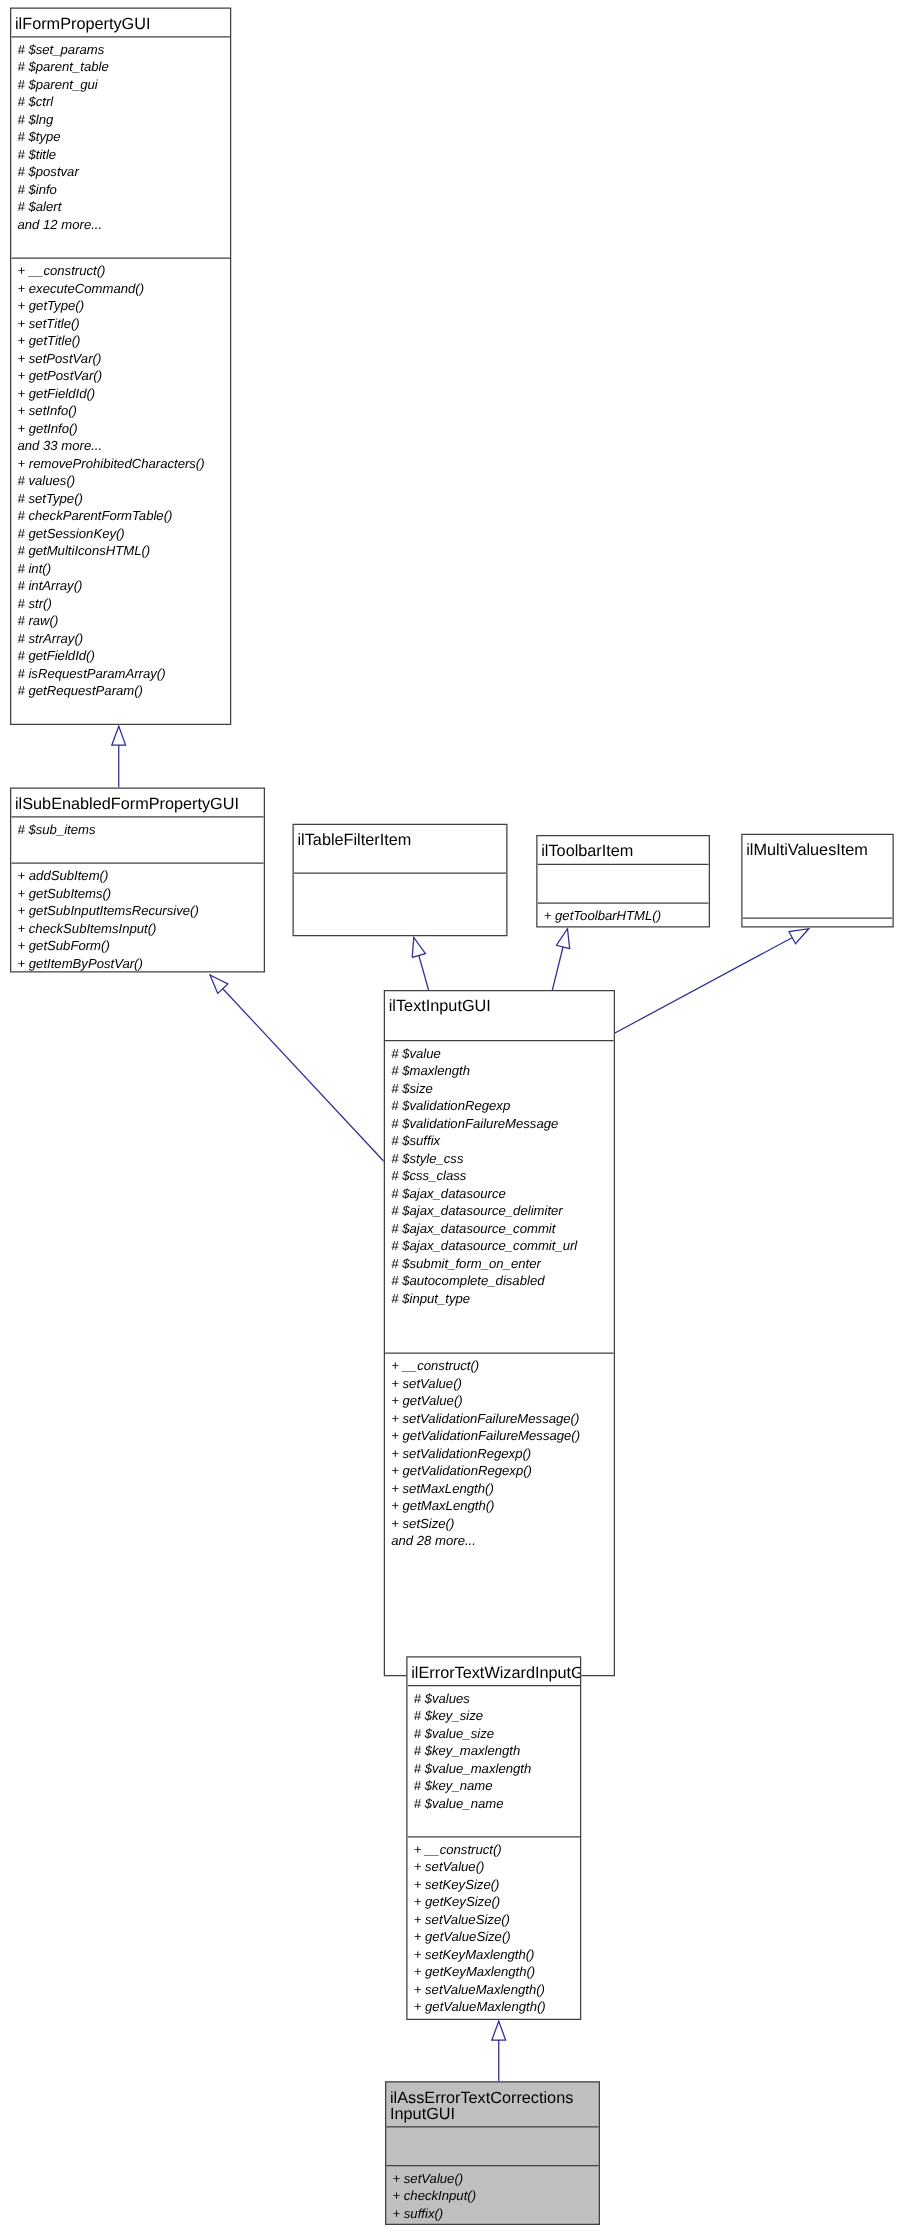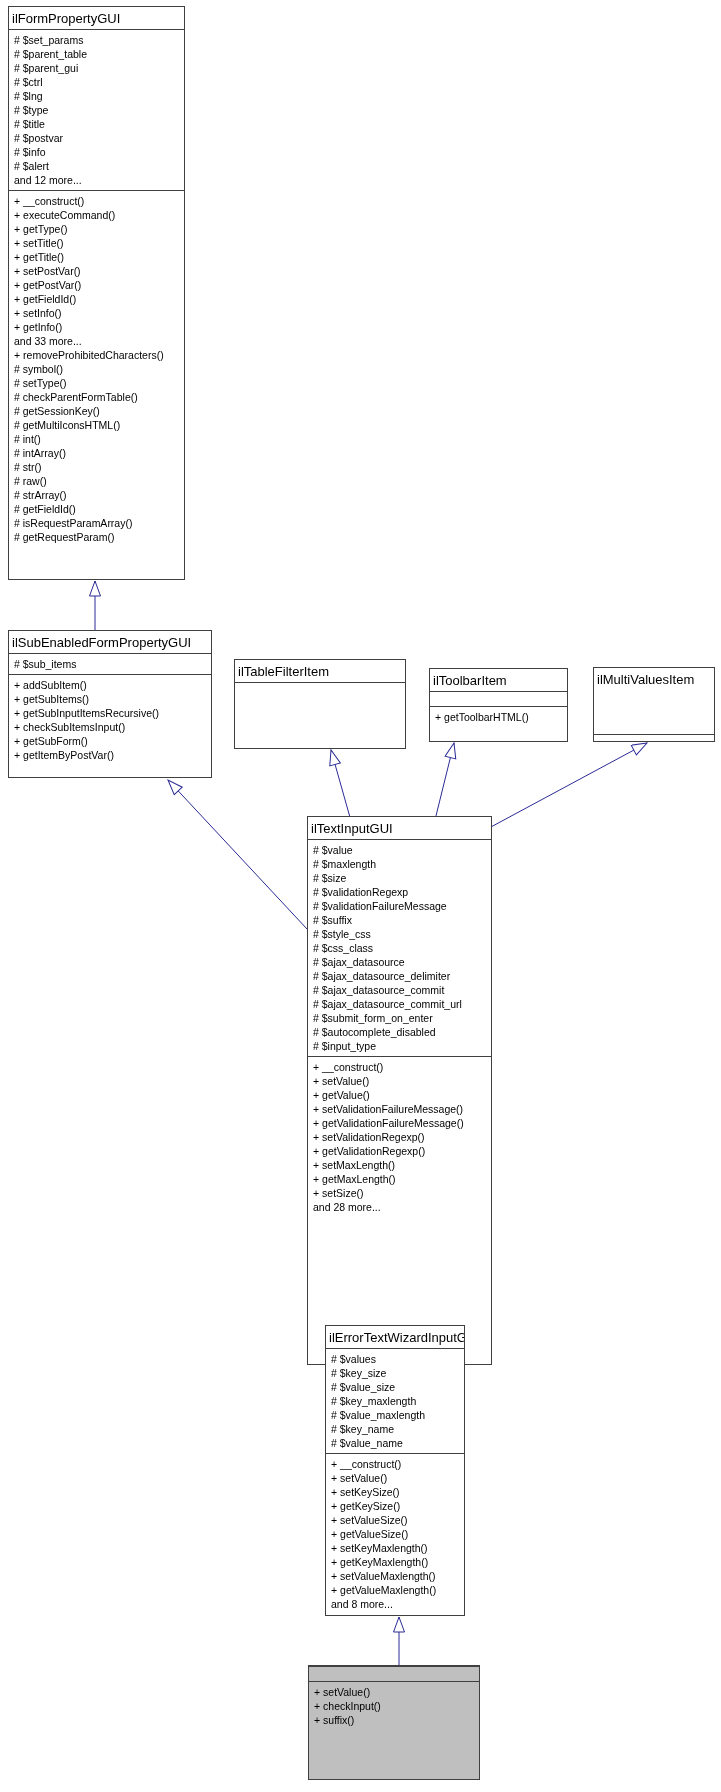--- a/index.html
+++ b/index.html
@@ -45,22 +45,23 @@
     padding:5px 3px 4px 3px;
     flex:0 0 auto;
   }
   .members{
     border-top:1px solid var(--border);
     font-size:10.5px;
     line-height:14px;
     padding:3px 5px;
     white-space:nowrap;
     flex:0 0 auto;
-  }
-  .members:last-child{ flex:1 1 auto; }
+    font-style:italic;
+  }
+  .members:last-child{ flex:1 1 auto;margin-top:16px; }
   .members:empty{ min-height:15px; padding:0; }
   .member{ white-space:nowrap; }
   line.rel{ stroke:var(--arrow); stroke-width:1; }
 </style>
 </head>
 <body>
 
 <div id="canvas">
 
   <svg id="edges" width="721" height="1792">
@@ -99,21 +100,21 @@
         <div class="member">+ getType()</div>
         <div class="member">+ setTitle()</div>
         <div class="member">+ getTitle()</div>
         <div class="member">+ setPostVar()</div>
         <div class="member">+ getPostVar()</div>
         <div class="member">+ getFieldId()</div>
         <div class="member">+ setInfo()</div>
         <div class="member">+ getInfo()</div>
         <div class="member">and 33 more...</div>
         <div class="member">+ removeProhibitedCharacters()</div>
-        <div class="member"># symbol()</div>
+        <div class="member"># values()</div>
         <div class="member"># setType()</div>
         <div class="member"># checkParentFormTable()</div>
         <div class="member"># getSessionKey()</div>
         <div class="member"># getMultiIconsHTML()</div>
         <div class="member"># int()</div>
         <div class="member"># intArray()</div>
         <div class="member"># str()</div>
         <div class="member"># raw()</div>
         <div class="member"># strArray()</div>
         <div class="member"># getFieldId()</div>
@@ -149,21 +150,21 @@
         <div class="member">+ getToolbarHTML()</div>
       </div>
   </div>
 
   <div class="uml-box" style="left:593px;top:667px;width:122px;height:75px;gap:44px;">
     <div class="uml-title">ilMultiValuesItem</div>
     <div class="members"></div>
     <div class="members"></div>
   </div>
 
-  <div class="uml-box" style="left:307px;top:816px;width:185px;height:549px;">
+  <div class="uml-box" style="left:307px;top:792px;width:185px;height:549px;gap:17px;">
     <div class="uml-title">ilTextInputGUI</div>
     <div class="members">
         <div class="member"># $value</div>
         <div class="member"># $maxlength</div>
         <div class="member"># $size</div>
         <div class="member"># $validationRegexp</div>
         <div class="member"># $validationFailureMessage</div>
         <div class="member"># $suffix</div>
         <div class="member"># $style_css</div>
         <div class="member"># $css_class</div>
@@ -210,20 +211,24 @@
         <div class="member">+ getValueSize()</div>
         <div class="member">+ setKeyMaxlength()</div>
         <div class="member">+ getKeyMaxlength()</div>
         <div class="member">+ setValueMaxlength()</div>
         <div class="member">+ getValueMaxlength()</div>
         <div class="member">and 8 more...</div>
       </div>
   </div>
 
   <div class="uml-box highlight" style="left:308px;top:1665px;width:172px;height:115px;">
+    <div class="uml-title">
+      <div>ilAssErrorTextCorrections</div>
+      <div>InputGUI</div>
+    </div>
     <div class="members"></div>
     <div class="members">
         <div class="member">+ setValue()</div>
         <div class="member">+ checkInput()</div>
         <div class="member">+ suffix()</div>
       </div>
   </div>
 
 </div>
 

